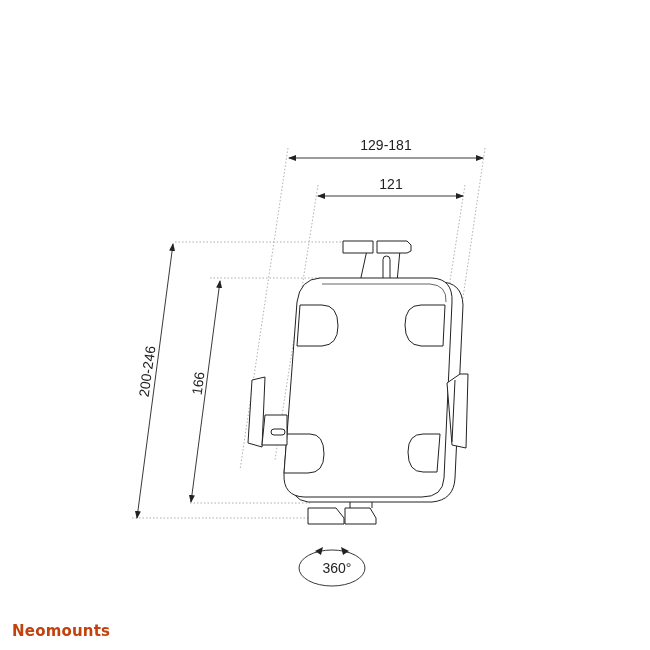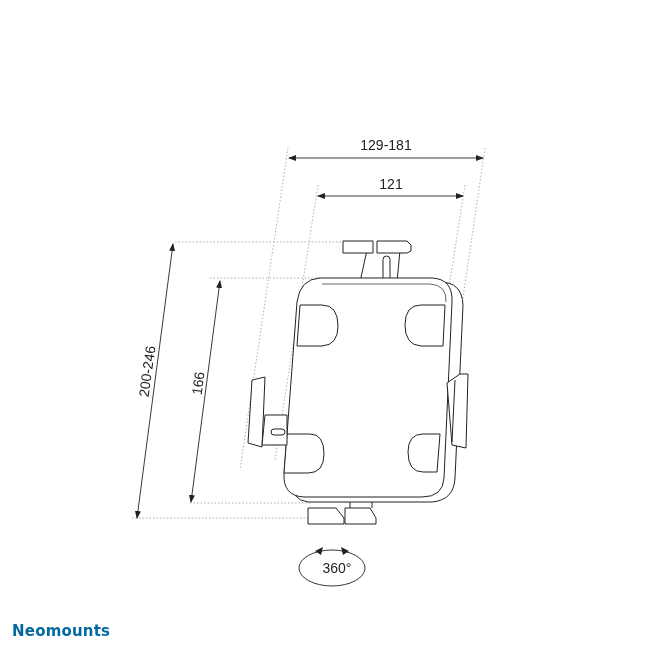--- a/index.html
+++ b/index.html
@@ -1,21 +1,21 @@
 <!DOCTYPE html>
 <html><head>
 <meta charset="utf-8">
 <style>
   html, body { margin: 0; padding: 0; background: #ffffff; }
   body { width: 650px; height: 650px; position: relative; overflow: hidden;
          font-family: "Liberation Sans", sans-serif; }
   #drawing { position: absolute; left: 0; top: 0; width: 650px; height: 650px; }
   .dim-text { font-family: "Liberation Sans", sans-serif; font-size: 14px; fill: #222222; }
   .brand { position: absolute; left: 12px; top: 622px; font-family: "DejaVu Sans", sans-serif;
-           font-size: 15px; font-weight: bold; color: #0369a1; letter-spacing: 0.2px; }
+           font-size: 15px; font-weight: bold; color: #c2410c; letter-spacing: 0.2px; }
 </style>
 </head>
 <body>
 
 <svg id="drawing" viewBox="0 0 650 650" xmlns="http://www.w3.org/2000/svg">
   <defs>
     <marker id="arr" markerWidth="8" markerHeight="6" refX="7" refY="3" orient="auto" markerUnits="userSpaceOnUse">
       <path d="M0,0 L8,3 L0,6 Z" fill="#222"></path>
     </marker>
     <marker id="arrS" markerWidth="8" markerHeight="6" refX="1" refY="3" orient="auto" markerUnits="userSpaceOnUse">

